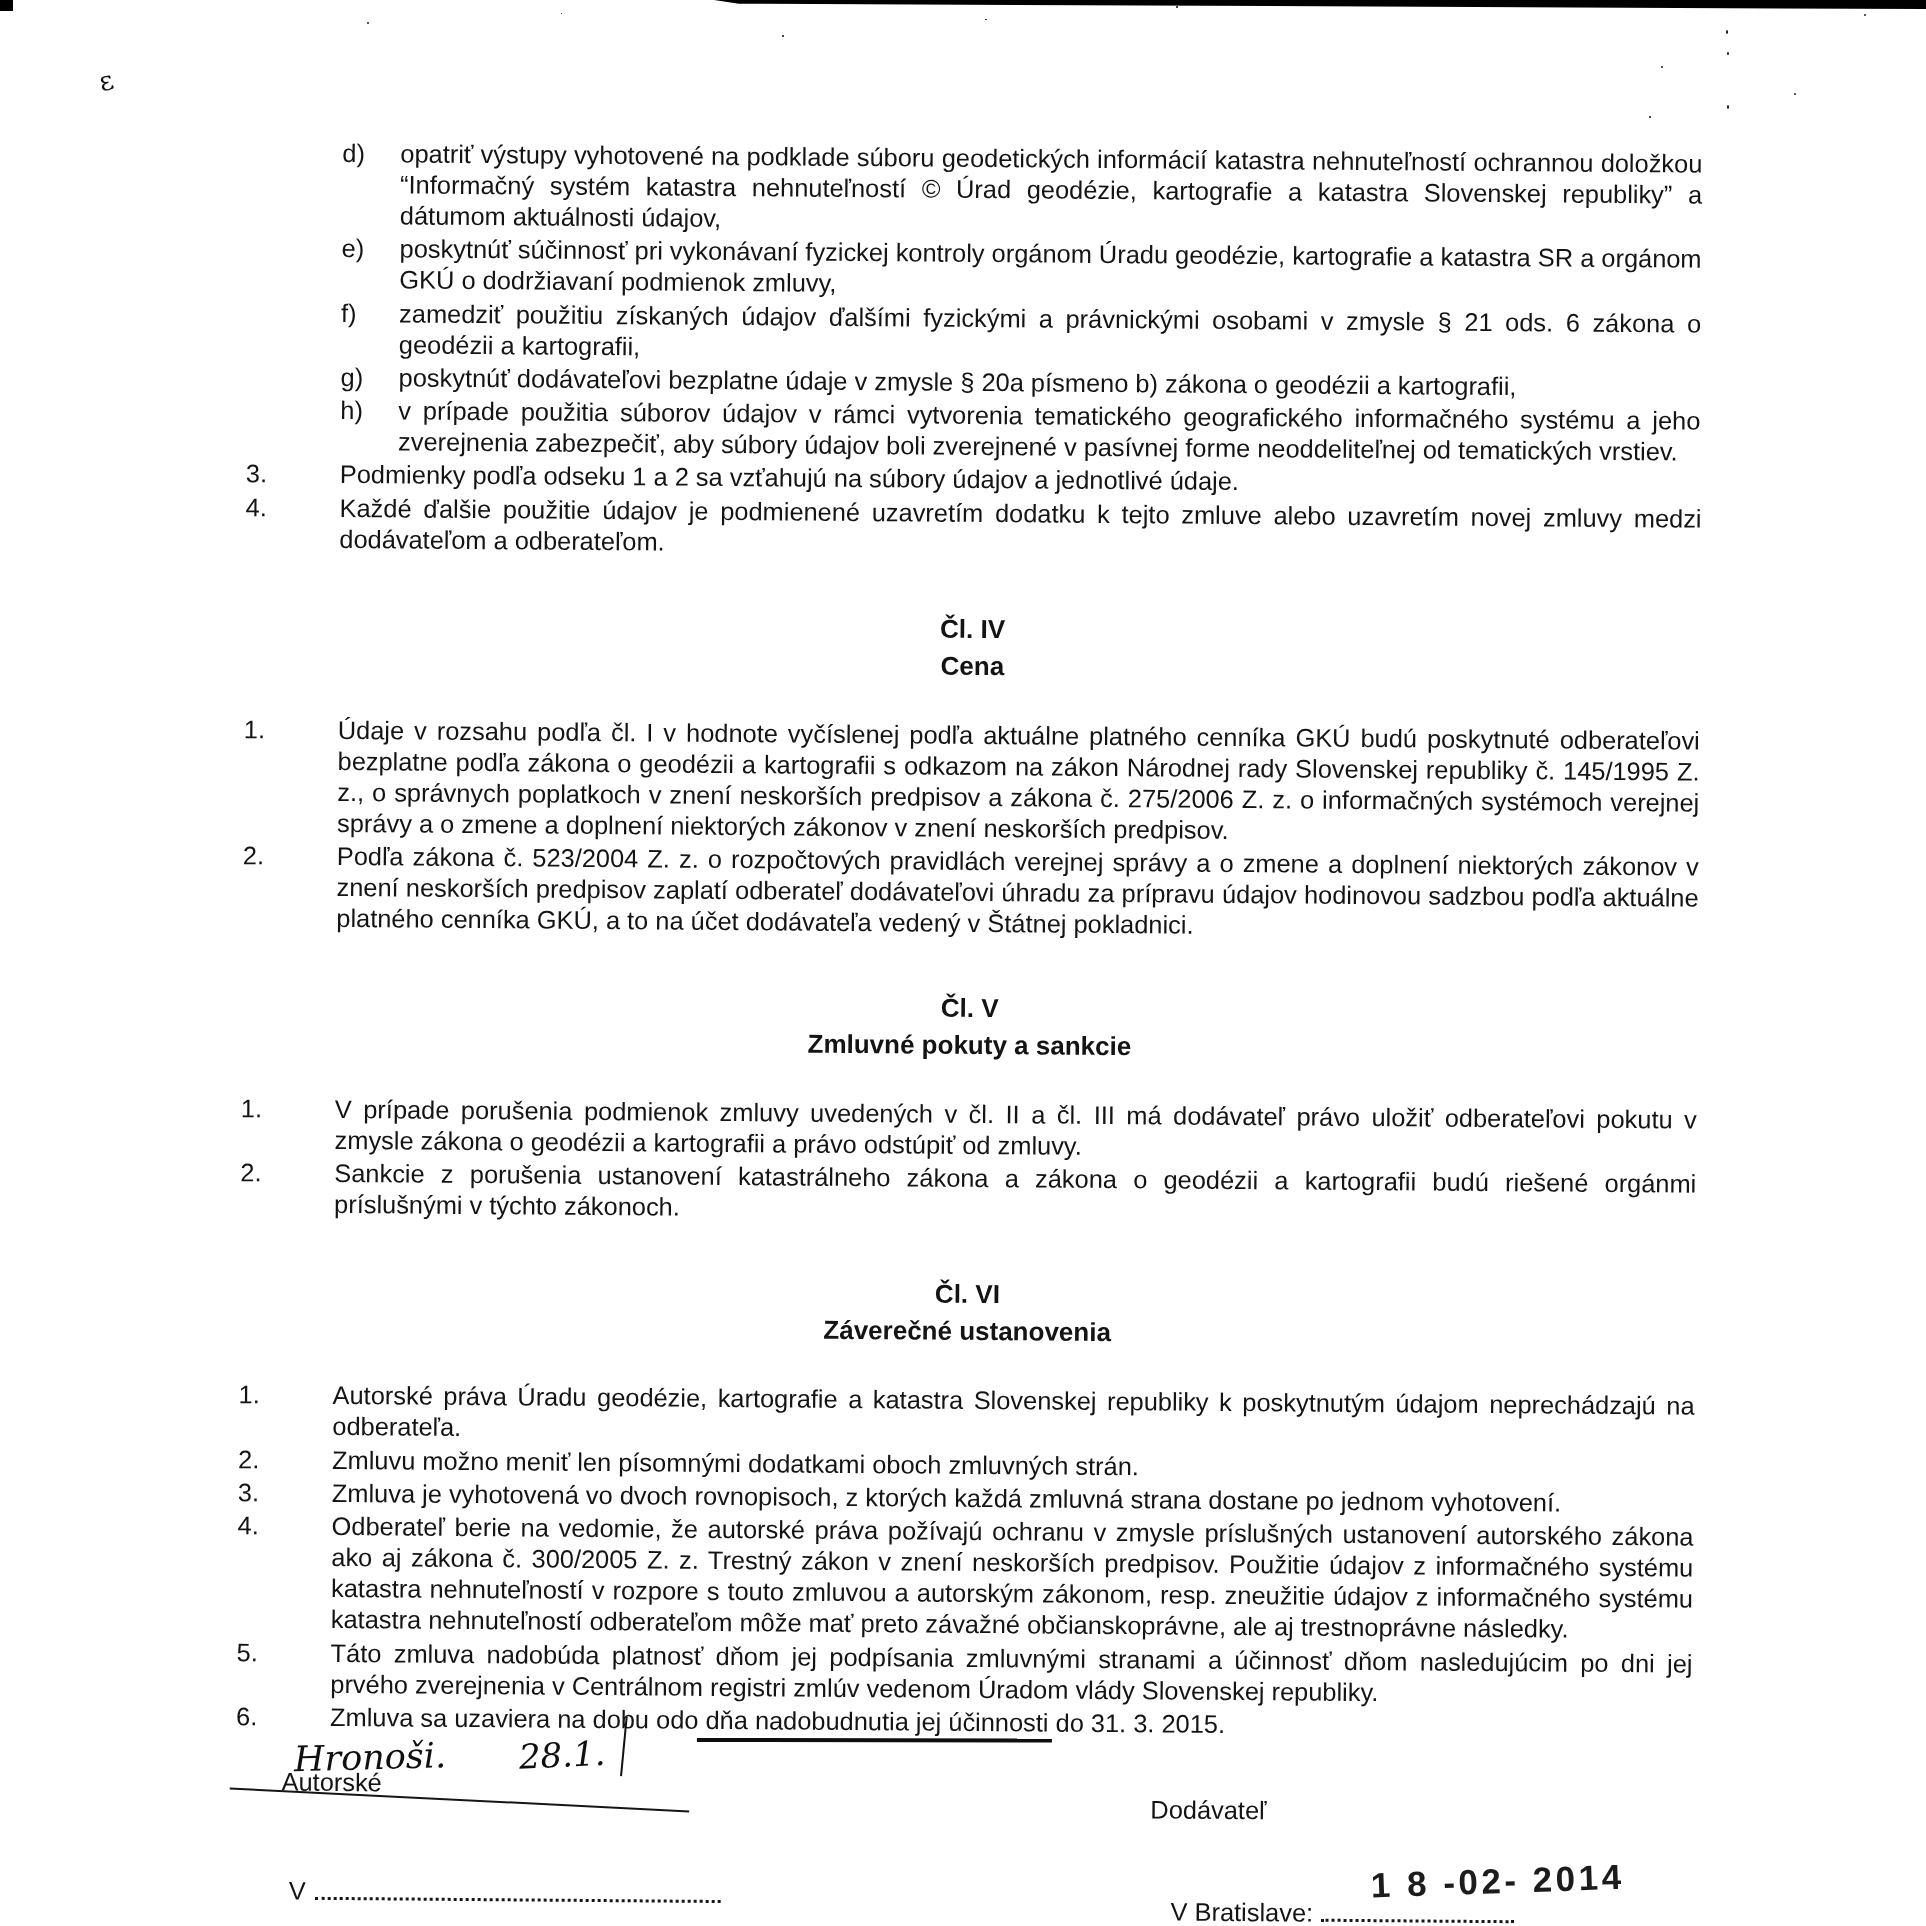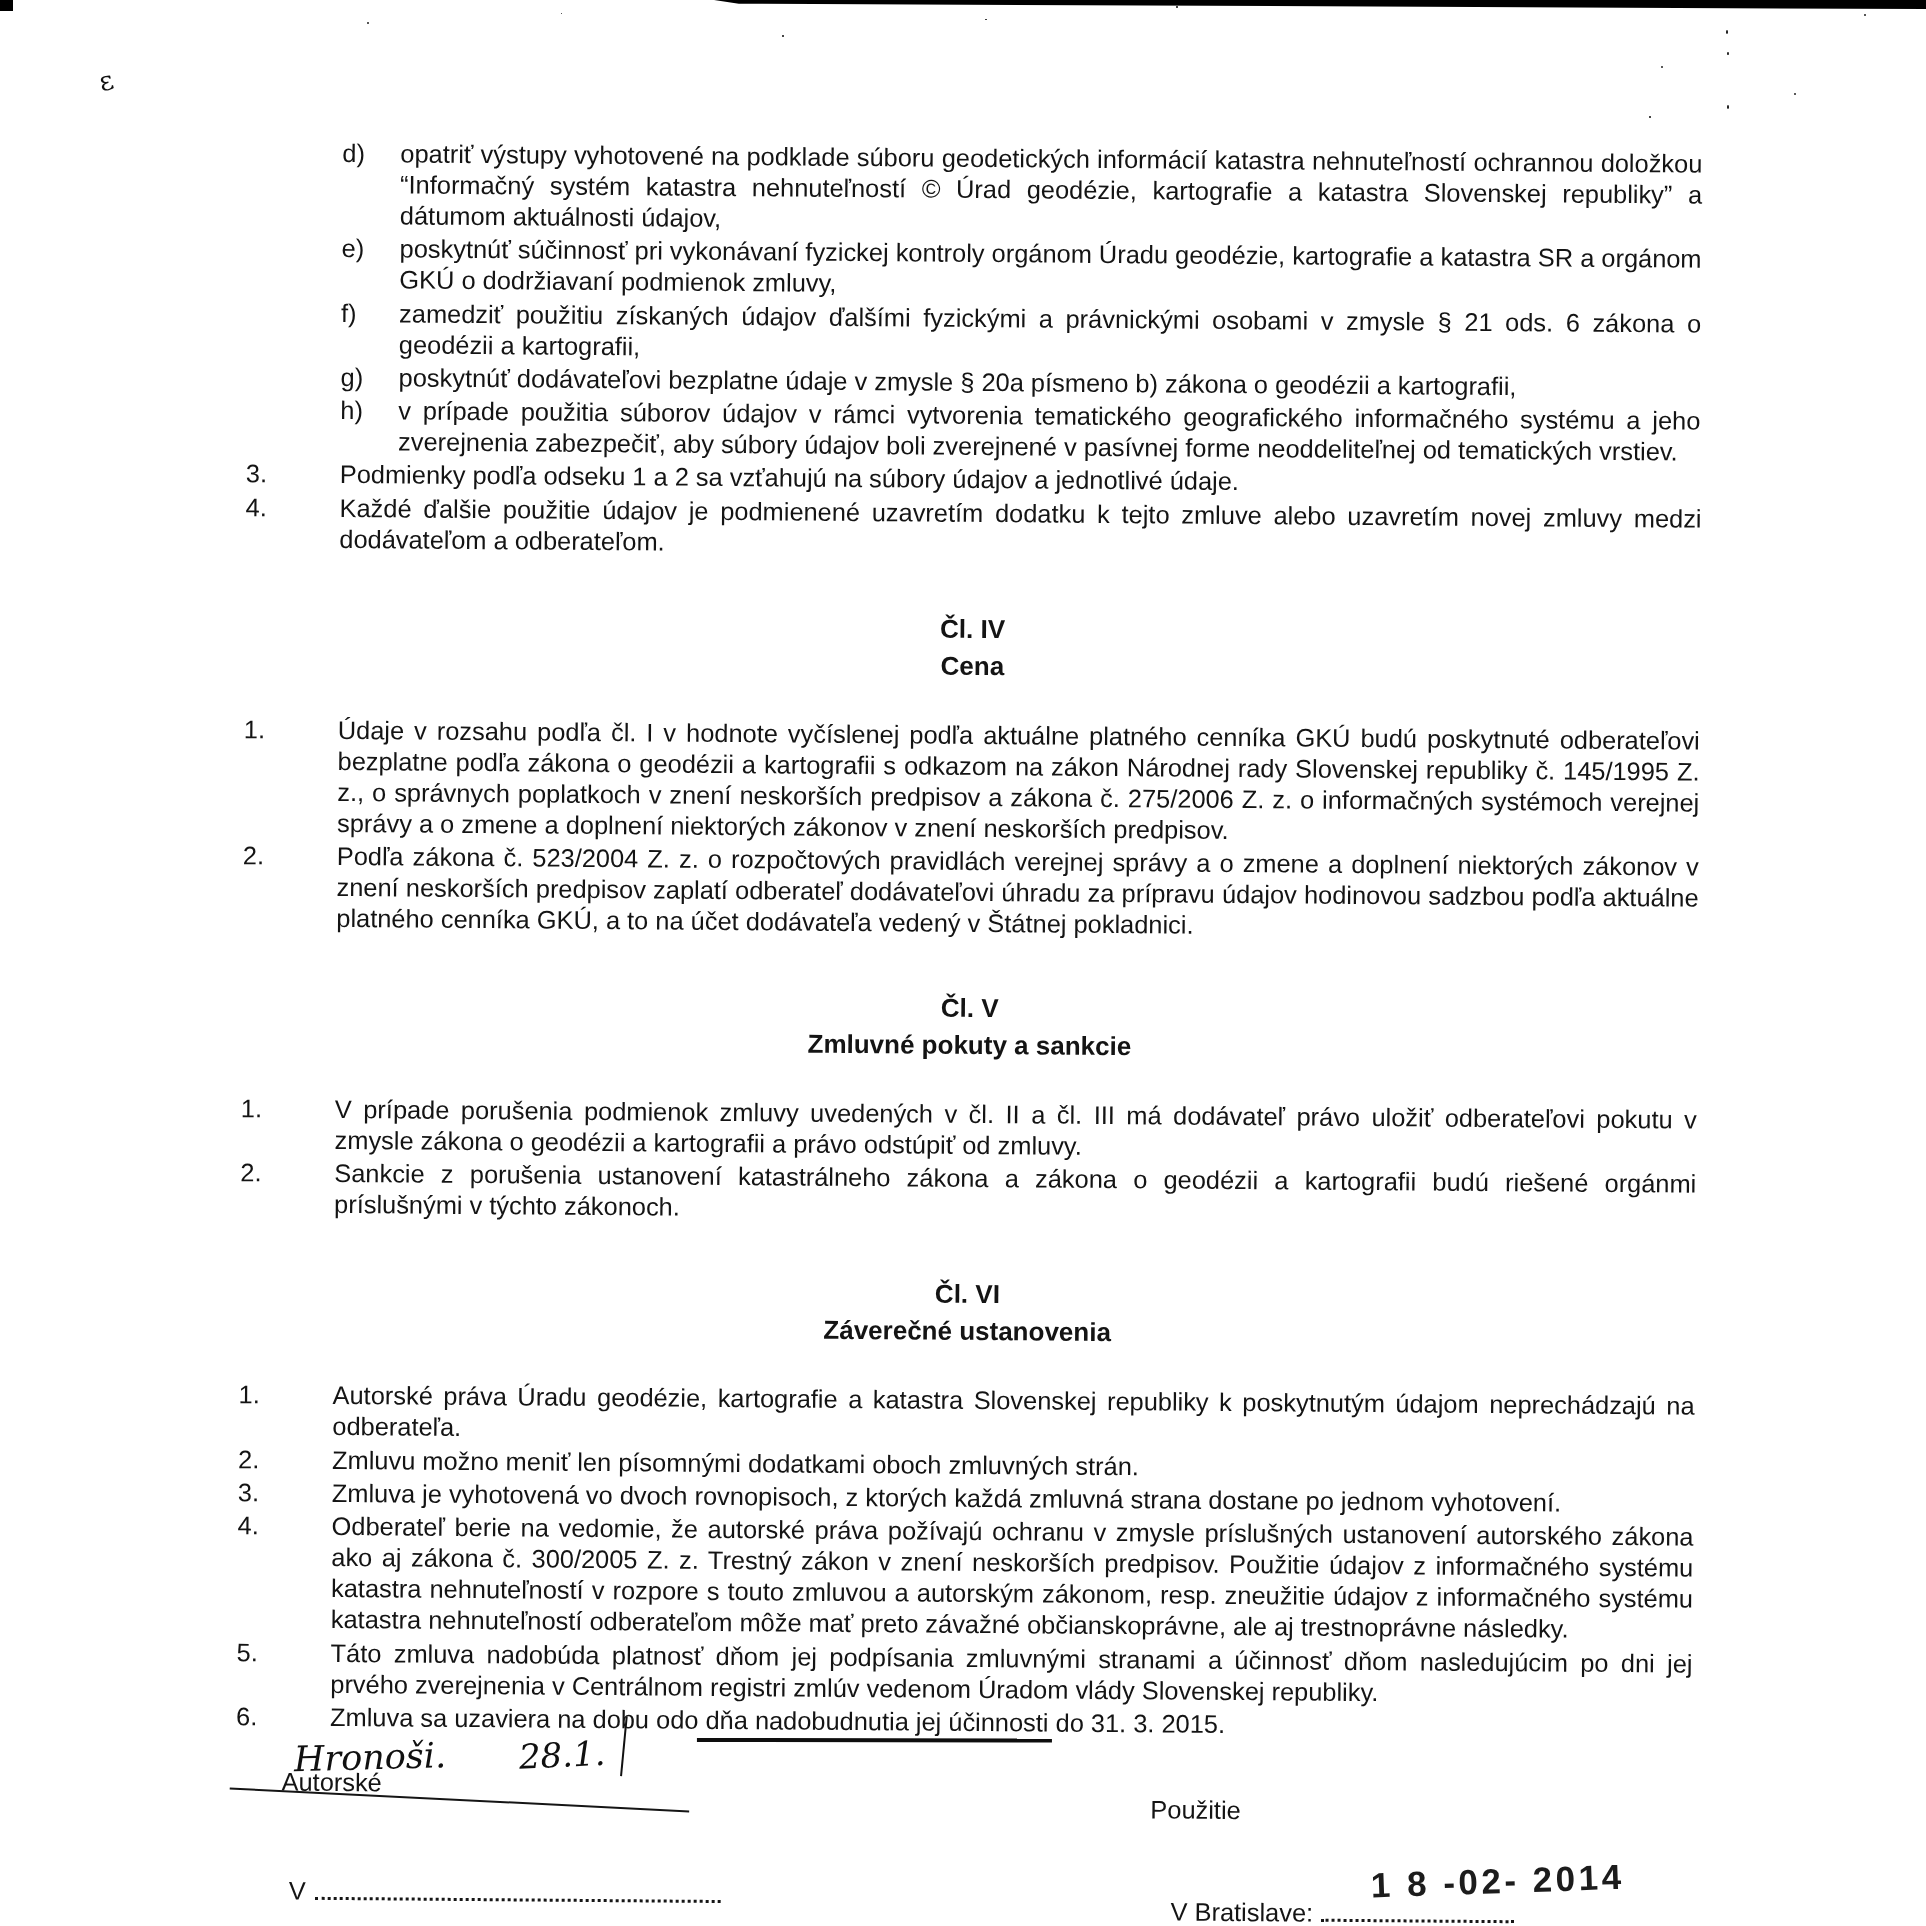--- a/index.html
+++ b/index.html
@@ -146,21 +146,21 @@
         <span class="marker">5.</span>
         <span class="text">Táto zmluva nadobúda platnosť dňom jej podpísania zmluvnými stranami a účinnosť  dňom nasledujúcim po dni jej prvého zverejnenia v Centrálnom registri zmlúv vedenom Úradom vlády Slovenskej republiky.</span>
       </div>
       <div class="row numbered">
         <span class="marker">6.</span>
         <span class="text"><span>Zmluva sa uzaviera na dobu odo dňa </span><span class="u-hand">nadobudnutia jej účinnosti</span><span> do 31. 3. 2015.</span></span>
       </div>
 
       <div class="sig">
         <span class="abs role-left">Autorské</span>
-        <span class="abs role-right">Použitie</span>
+        <span class="abs role-right">Dodávateľ</span>
 
         <span class="abs sig-left"><span>V</span><span class="dotline dl-left"></span></span>
         <span class="abs hand hand-city">Hronoši.</span>
         <span class="abs hand hand-date">28.1.</span>
         <span class="abs pen-stroke"></span>
         <span class="thinline line-left"></span>
 
         <span class="abs stamp">1 8 -02- 2014</span>
         <span class="abs sig-right"><span>V Bratislave:</span><span class="dotline dl-right"></span></span>
 

